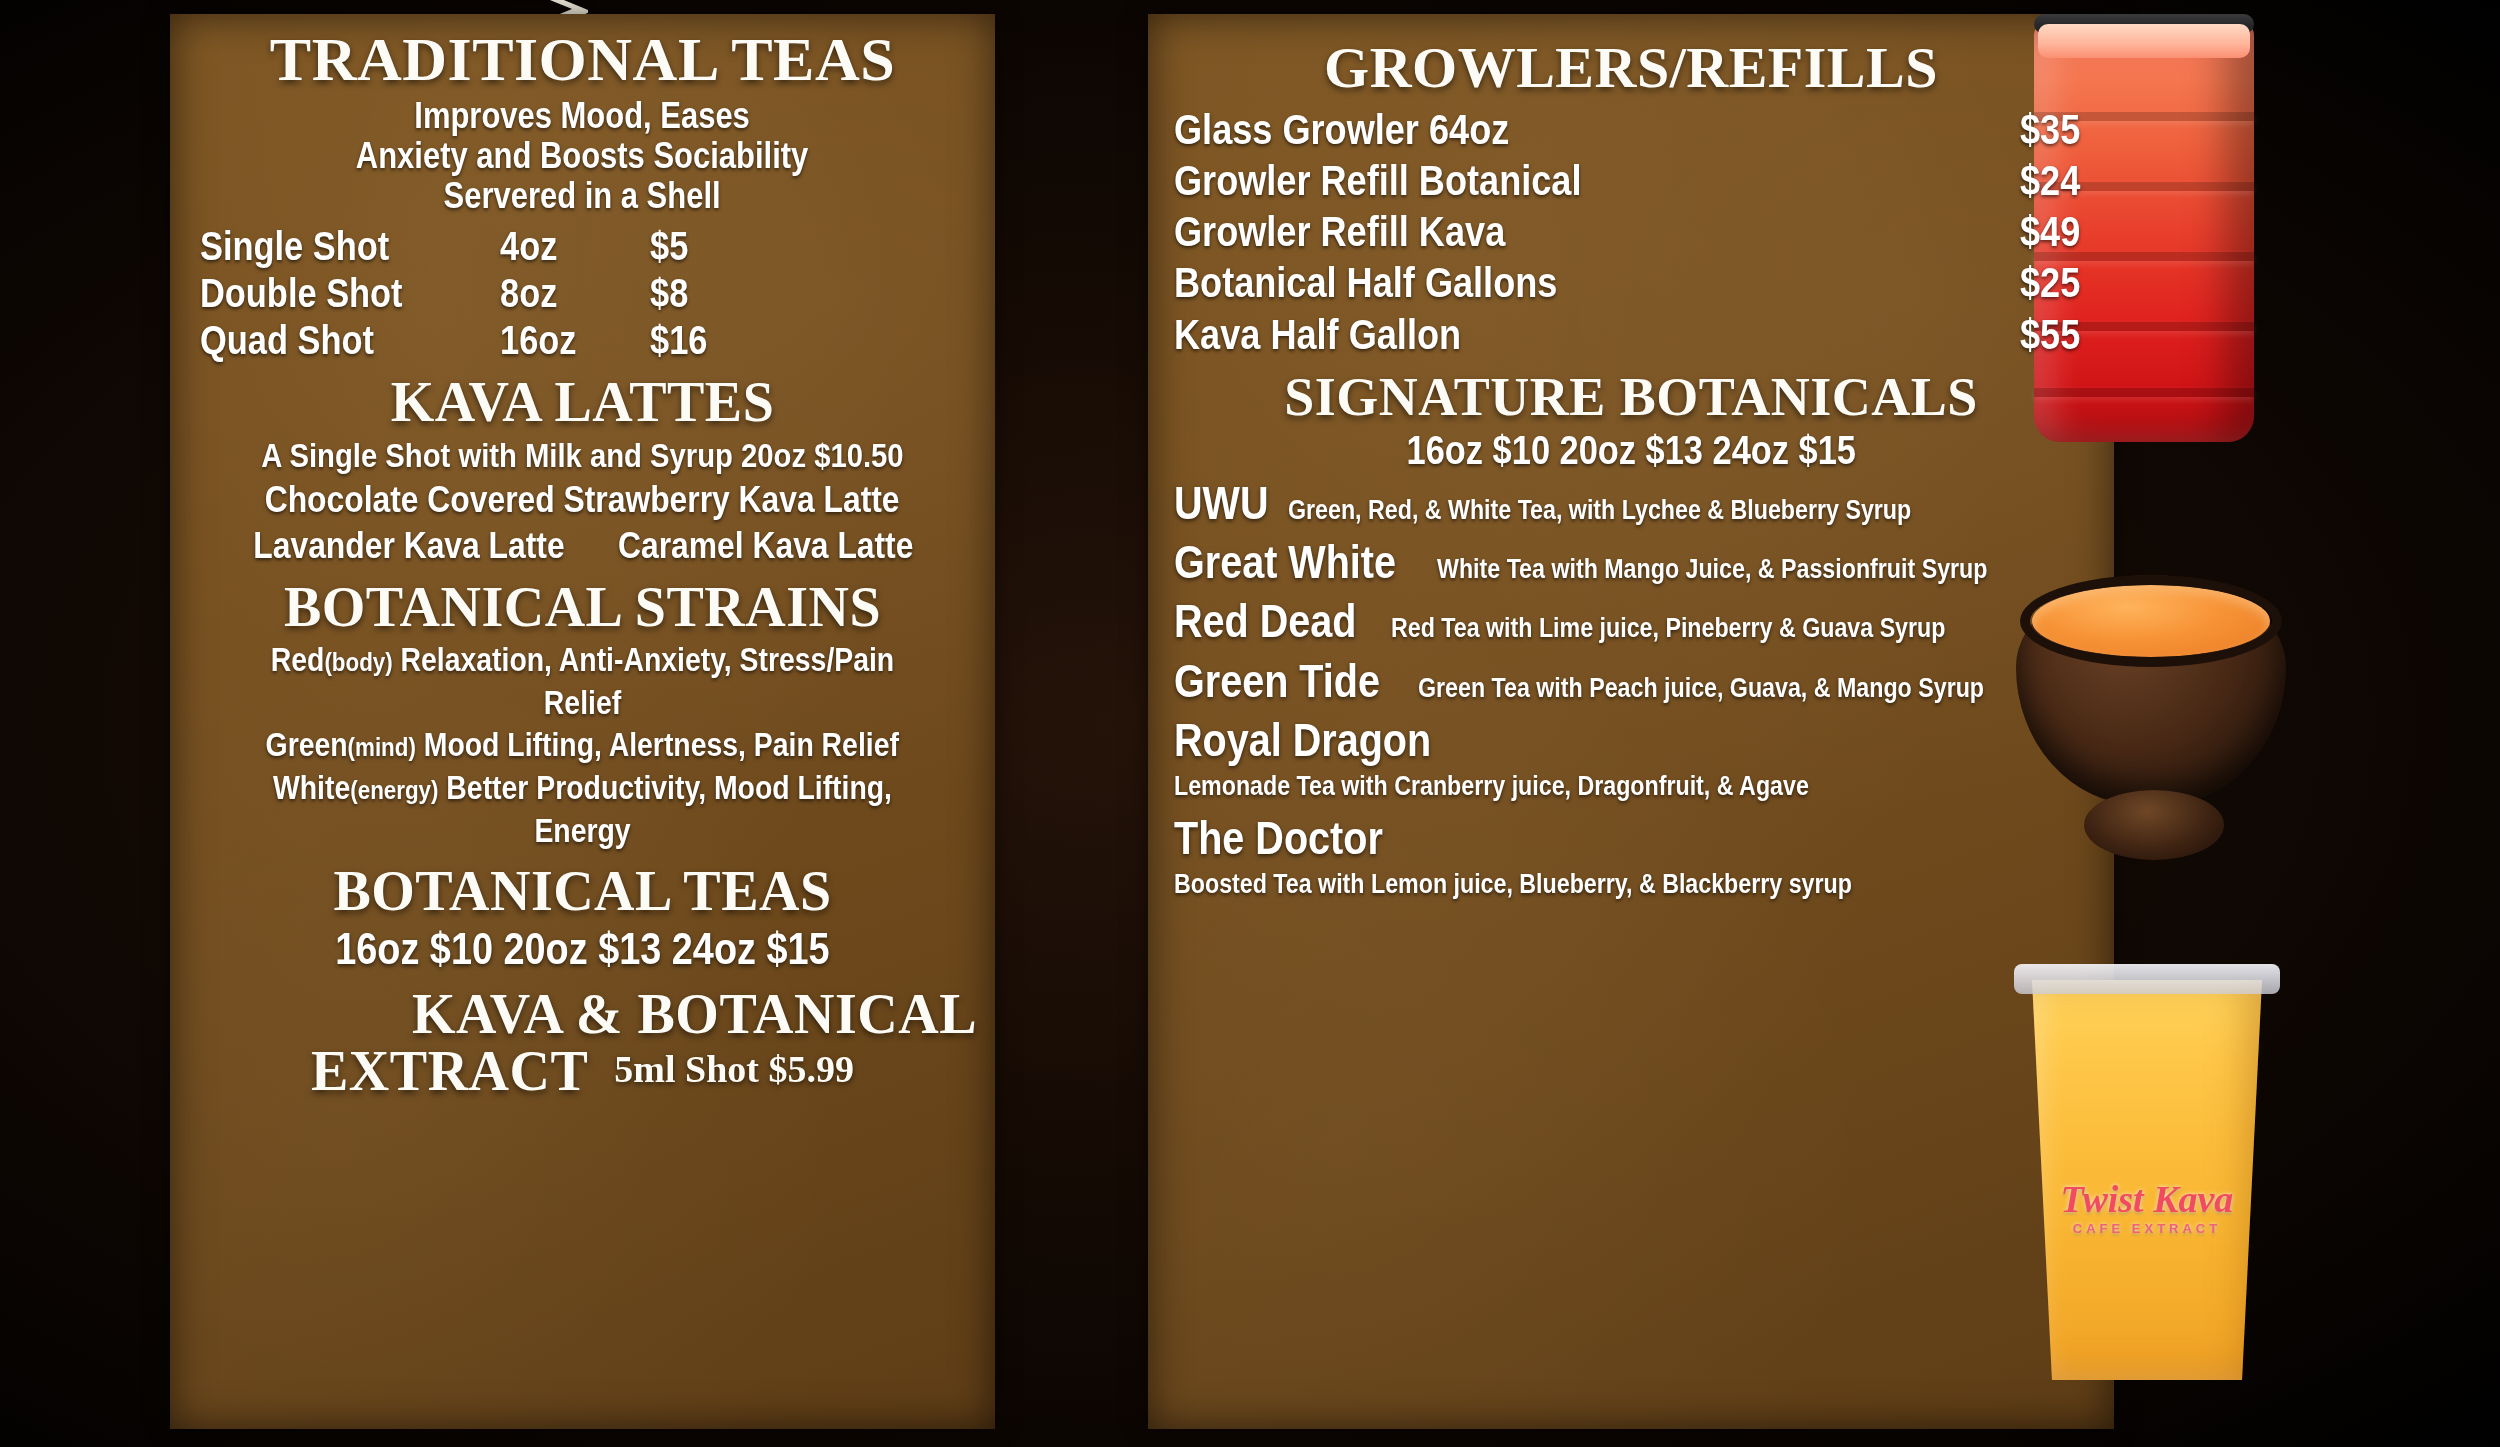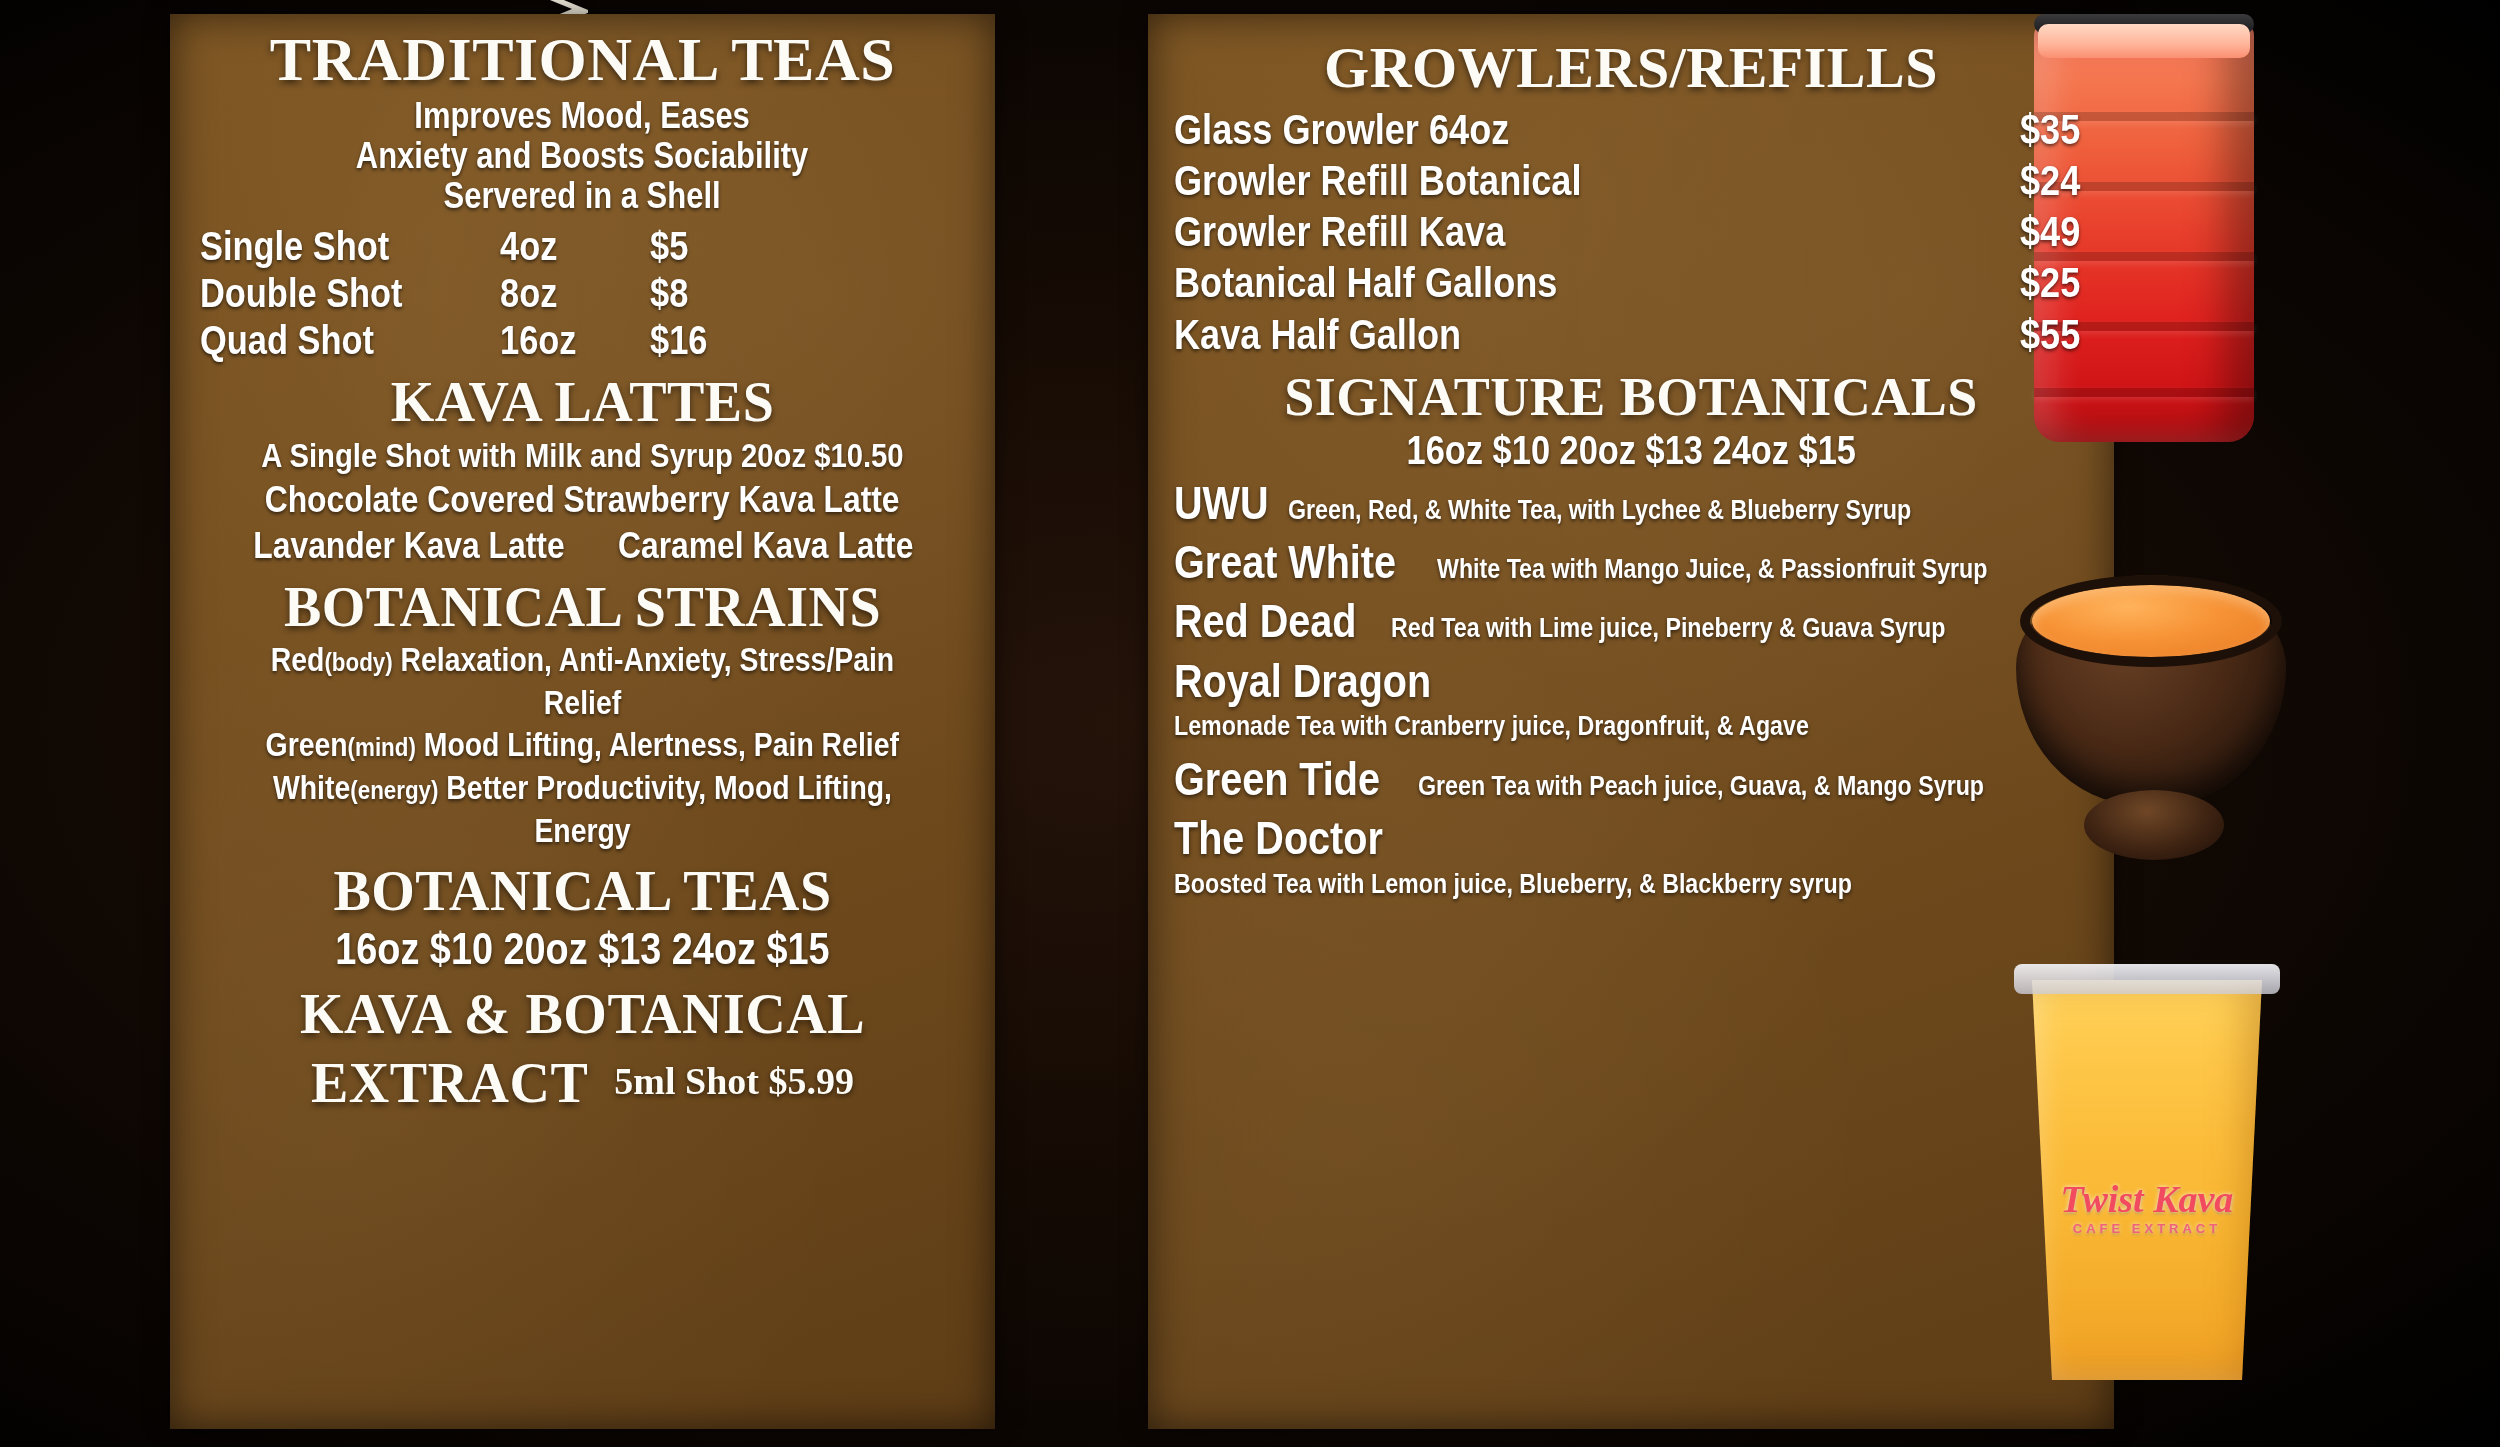--- a/index.html
+++ b/index.html
@@ -377,21 +377,21 @@
       <div class="latte-line cond-c">Caramel Kava Latte</div>
 
       <h1 class="serif-head title-md">BOTANICAL STRAINS</h1>
       <div class="strain-line cond-c"><span>Red</span><span class="small">(body)</span><span> Relaxation, Anti-Anxiety, Stress/Pain Relief</span></div>
       <div class="strain-line cond-c"><span>Green</span><span class="small">(mind)</span><span> Mood Lifting, Alertness, Pain Relief</span></div>
       <div class="strain-line cond-c"><span>White</span><span class="small">(energy)</span><span> Better Productivity, Mood Lifting, Energy</span></div>
 
       <h1 class="serif-head title-md">BOTANICAL TEAS</h1>
       <div class="price-line cond-c">16oz  $10  20oz  $13  24oz  $15</div>
 
-      <h1 class="serif-head title-md" style="margin-bottom:12px;">KAVA &amp; BOTANICAL</h1>
+      <h1 class="serif-head title-md" style="margin-bottom:0;text-align:right;">KAVA &amp; BOTANICAL</h1>
       <div class="extract-row">
         <span class="serif-head" style="font-size:56px;">EXTRACT</span>
         <span class="extract-price">5ml Shot $5.99</span>
       </div>
 
     </div>
   </div>
 
   <div class="panel" id="panel-right">
     <div class="panel-inner">
@@ -430,26 +430,26 @@
       </div>
       <div class="drink">
         <div class="drink-name cond">Great White</div>
         <div class="drink-desc cond">White Tea with Mango Juice, &amp; Passionfruit Syrup</div>
       </div>
       <div class="drink">
         <div class="drink-name cond">Red Dead</div>
         <div class="drink-desc cond">Red Tea with Lime juice, Pineberry &amp; Guava Syrup</div>
       </div>
       <div class="drink">
+        <div class="drink-name cond">Green Tide</div>
+        <div class="drink-desc cond">Green Tea with Peach juice, Guava, &amp; Mango Syrup</div>
+      </div>
+      <div class="drink">
         <div class="drink-name cond">Royal Dragon</div>
         <div class="drink-desc cond">Lemonade Tea with Cranberry juice, Dragonfruit, &amp; Agave</div>
-      </div>
-      <div class="drink">
-        <div class="drink-name cond">Green Tide</div>
-        <div class="drink-desc cond">Green Tea with Peach juice, Guava, &amp; Mango Syrup</div>
       </div>
       <div class="drink">
         <div class="drink-name cond">The Doctor</div>
         <div class="drink-desc cond">Boosted Tea with Lemon juice, Blueberry, &amp; Blackberry syrup</div>
       </div>
 
     </div>
   </div>
 
   <div class="photos">

